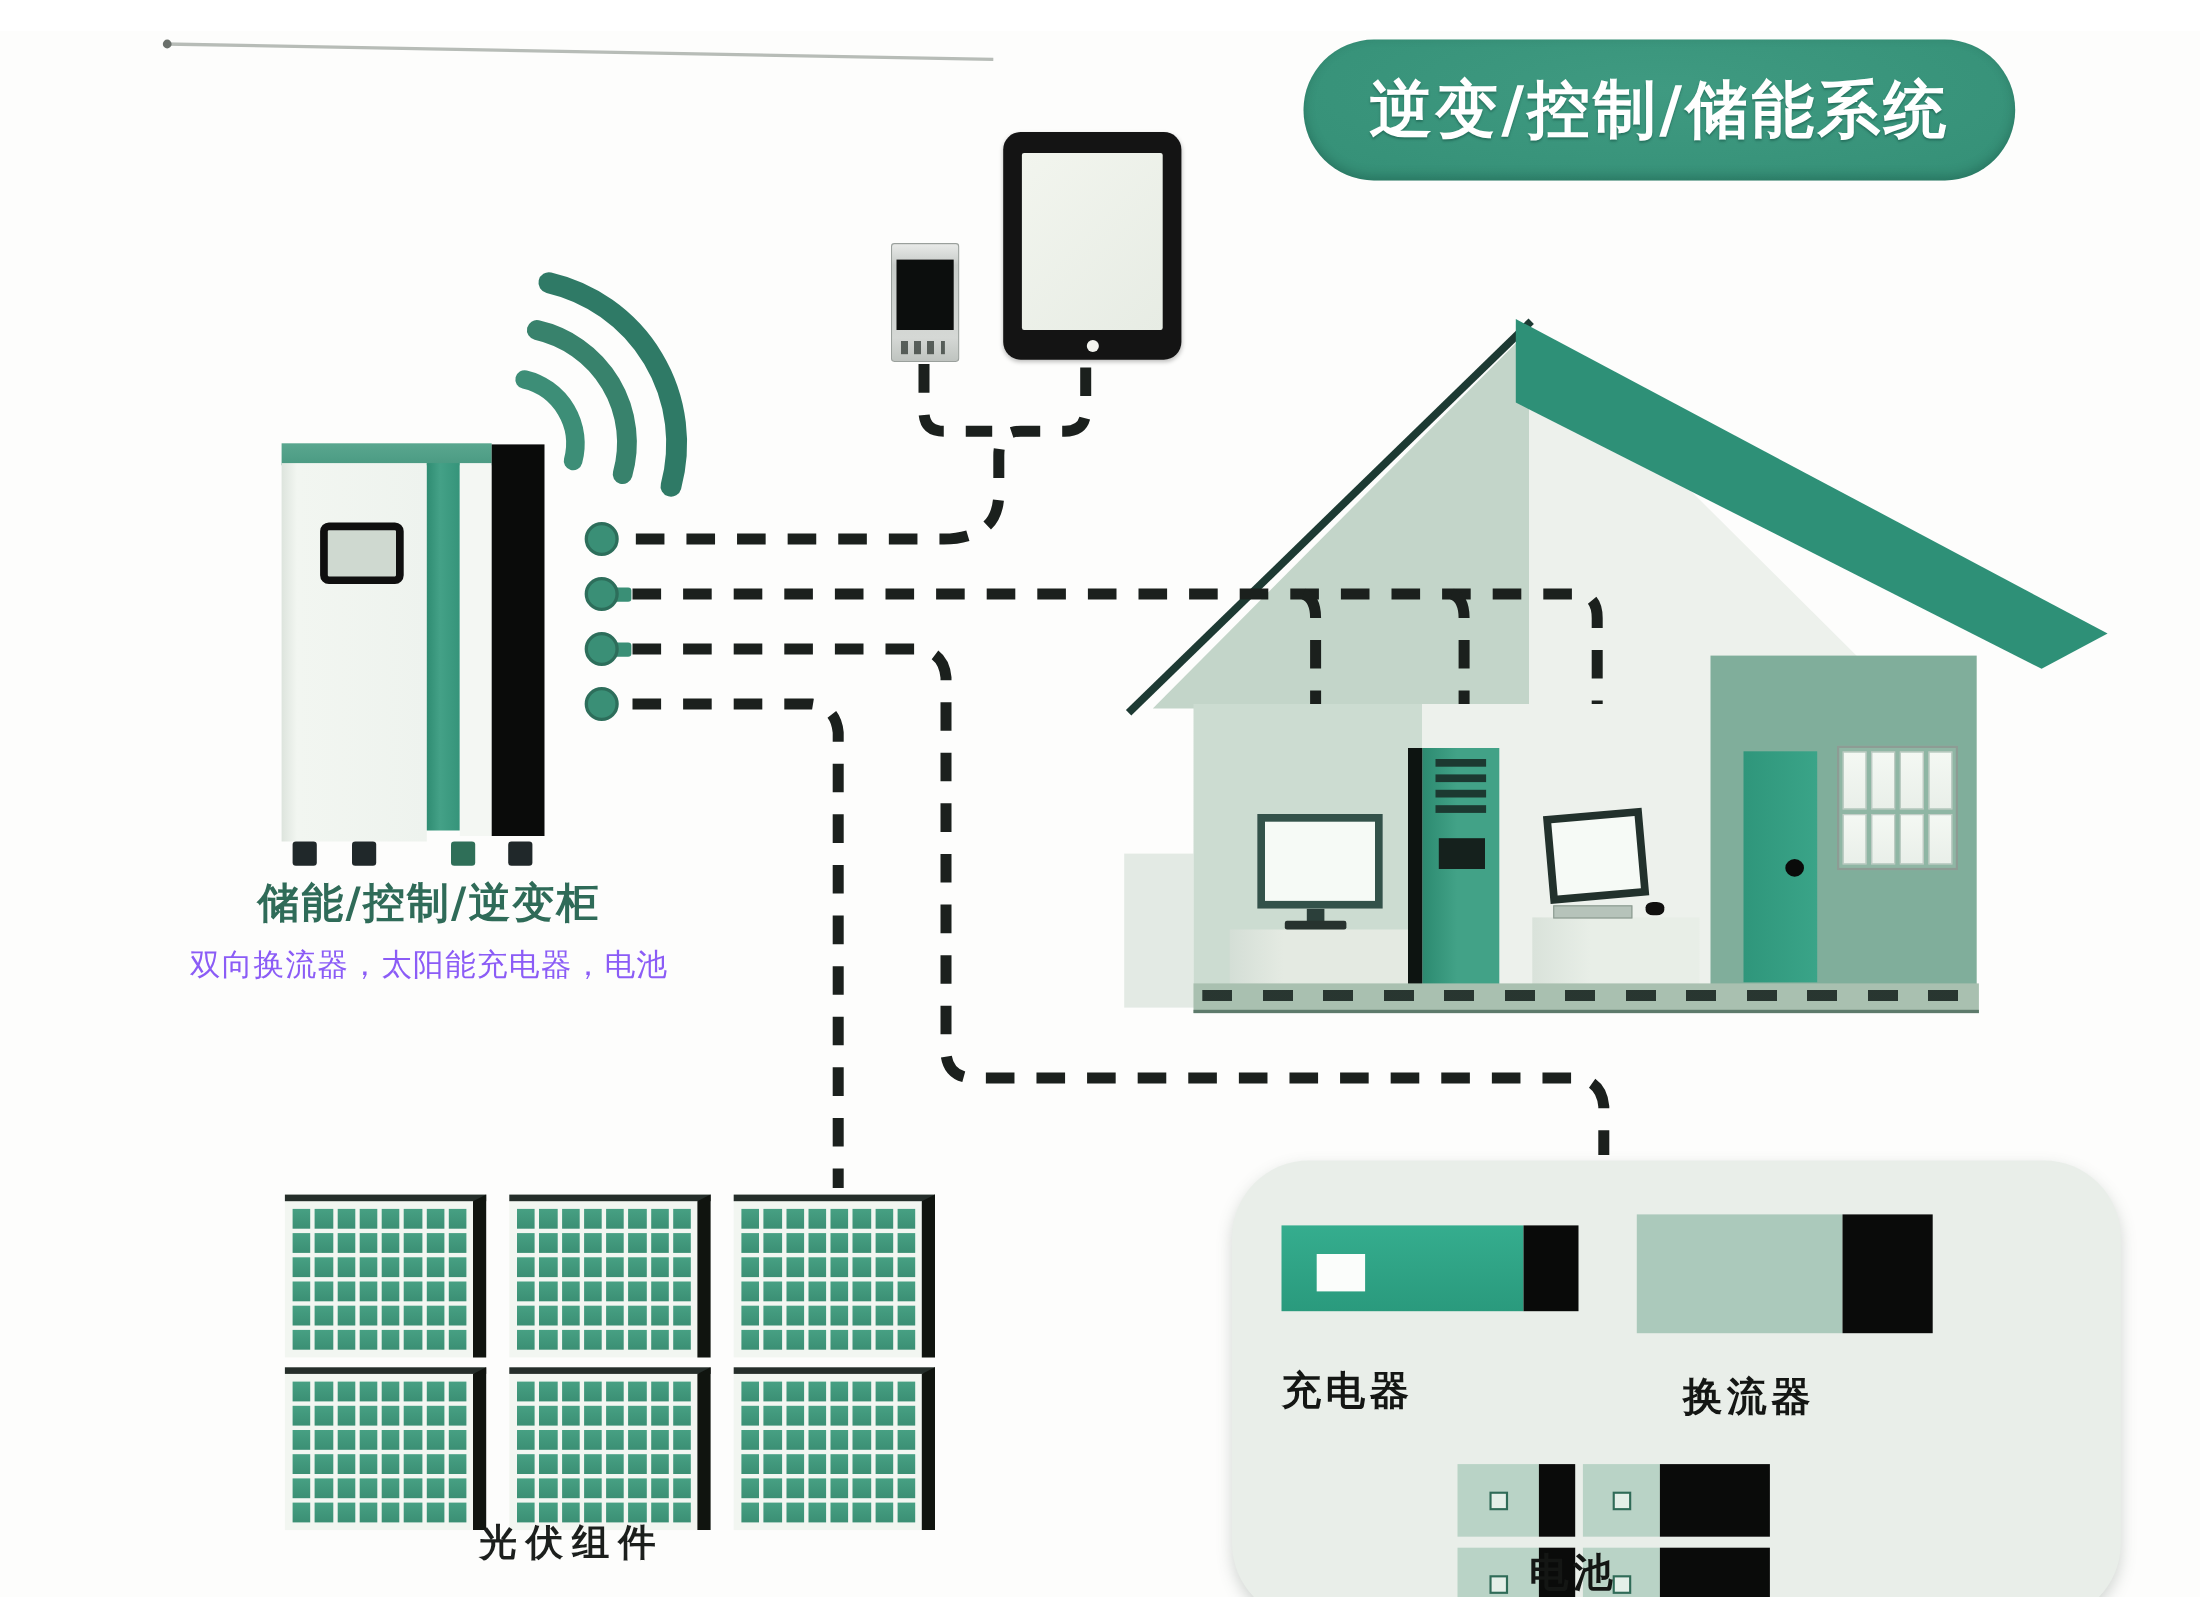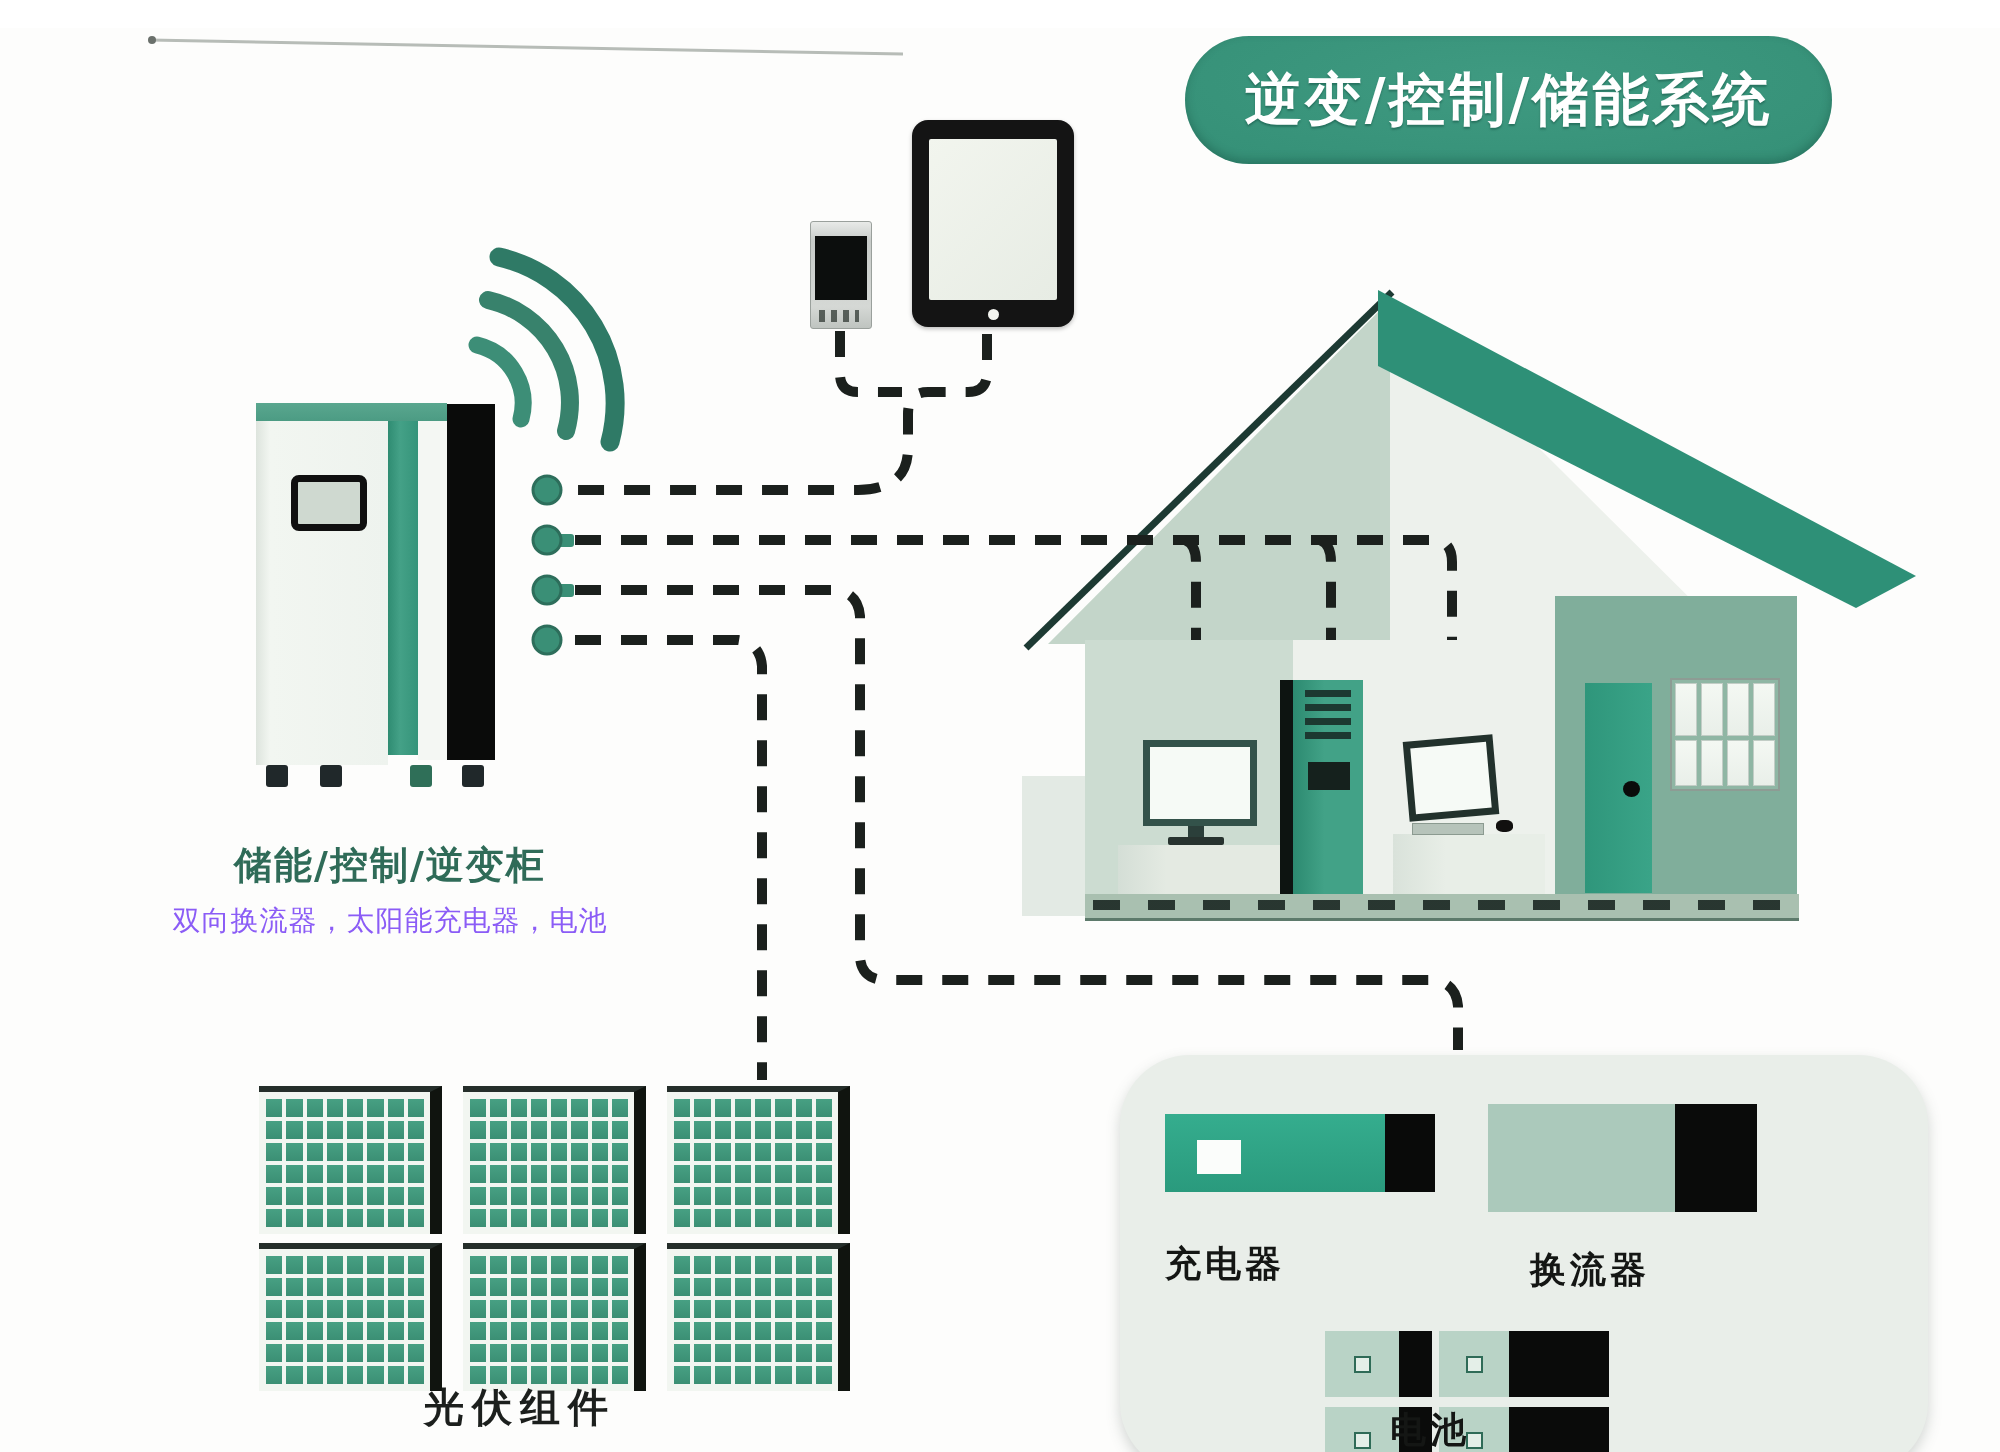--- a/index.html
+++ b/index.html
@@ -30,30 +30,30 @@
   .cab{background:#f0f4ef;}
   #cab-band{left:256px;top:375px;width:191px;height:20px;background:linear-gradient(180deg,#5aa78f,#4a9a82);}
   #cab-body{left:256px;top:393px;width:132px;height:344px;background:linear-gradient(90deg,#dde4dd 0,#f2f6f1 14px,#eef3ee 100%);}
   #cab-screen{left:291px;top:447px;width:62px;height:42px;background:#cfd9d0;border:7px solid #0f0f0f;border-radius:8px;}
   #cab-stripe{left:388px;top:393px;width:30px;height:334px;background:linear-gradient(90deg,#2f8c72,#44a187 40%,#35947a);}
   #cab-gap{left:418px;top:393px;width:29px;height:339px;background:#f4f7f3;}
   #cab-black{left:447px;top:376px;width:48px;height:356px;background:#0a0b0a;}
   .foot{top:737px;width:22px;height:22px;background:#20282a;border-radius:3px;}
   .foot.greenish{background:#2f6f58;}
 
-  #cab-label{left:150px;top:812px;width:480px;text-align:center;color:#32544a;}
+  #cab-label{left:150px;top:768px;width:480px;text-align:center;color:#32544a;}
   #cab-label .l1{font-size:38px;font-weight:bold;letter-spacing:2px;color:#2f6b58;margin-bottom:8px;}
   #cab-label .l2,#cab-label .l3{font-size:28px;font-weight:normal;letter-spacing:1px;line-height:44px;color:#8b5cf6;}
 
   
   #solar{left:259px;top:1058px;width:592px;display:grid;grid-template-columns:repeat(3,183px);grid-auto-rows:148px;column-gap:21px;row-gap:9px;}
   .panel{position:relative;background:#f2f6f1;border-top:6px solid #252e2a;border-right:12px solid #10140f;box-sizing:border-box;padding:7px 6px 7px 7px;}
   .panel .cells{width:100%;height:100%;display:grid;gap:4px;}
   .panel .cell{background:linear-gradient(180deg,#47a083,#3b8f74);}
-  #solar-label{left:330px;top:1352px;width:380px;text-align:center;font-size:40px;font-weight:bold;letter-spacing:8px;color:#1c1f1d;}
+  #solar-label{left:330px;top:1352px;width:380px;text-align:center;font-size:34px;font-weight:bold;letter-spacing:8px;color:#1c1f1d;}
 
   
   #pack{left:1120px;top:1027px;width:808px;height:418px;border-radius:70px;
     background:linear-gradient(180deg,#eef2ee 0%,#e7ecе8 60%,#e3e9e4 100%);
     background-color:#e9eee9;box-shadow:0 6px 14px rgba(80,95,88,.25);}
   #charger-green{left:1165px;top:1086px;width:220px;height:78px;background:linear-gradient(180deg,#35ad8e,#2a9a7d);}
   #charger-white{left:1197px;top:1112px;width:44px;height:34px;background:#fbfdfb;}
   #charger-black{left:1385px;top:1086px;width:50px;height:78px;background:#090a09;}
   #inverter-light{left:1488px;top:1076px;width:187px;height:108px;background:#abc9bb;}
   #inverter-black{left:1675px;top:1076px;width:82px;height:108px;background:#0a0b0a;}

